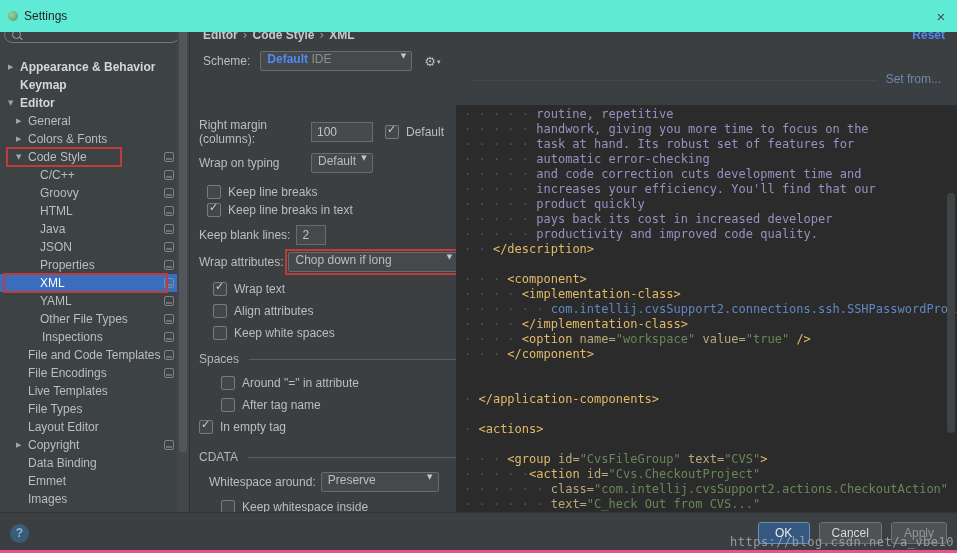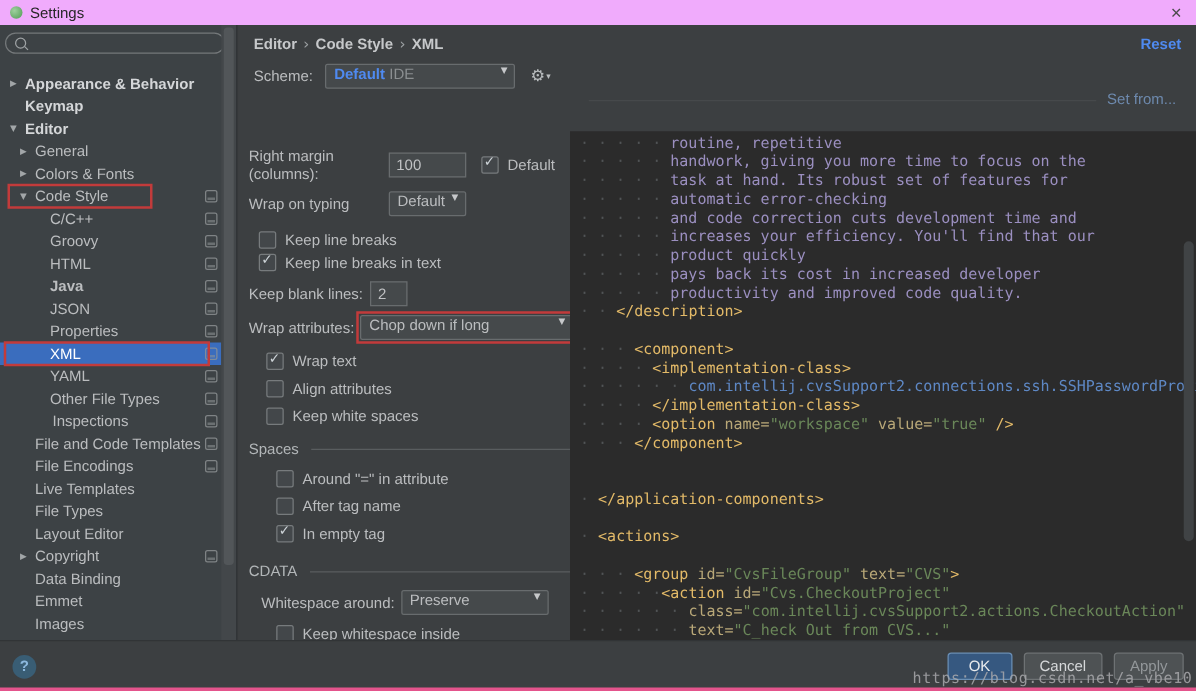--- a/index.html
+++ b/index.html
@@ -1,21 +1,21 @@
 <!DOCTYPE html>
 <html><head>
 <meta charset="utf-8">
 <style>
   html,body{margin:0;padding:0}
   body{width:957px;height:553px;overflow:hidden;position:relative;background:#3c3f41;
        font-family:"Liberation Sans",sans-serif;font-size:12px;color:#bbbdbf;}
   .glyph{font-family:"DejaVu Sans",sans-serif;}
 
   
-  .titlebar{position:absolute;top:0;left:0;right:0;height:20px;background:#f0abfc;
+  .titlebar{position:absolute;top:0;left:0;right:0;height:32px;background:#5eead4;
             display:flex;align-items:center;padding:0 6px;z-index:5;box-sizing:border-box;}
   .app-icon{width:10px;height:10px;border-radius:50%;flex:none;
             background:radial-gradient(circle at 35% 35%,#9ed09e,#4e9a52);margin:0 6px 0 2px;}
   .title-text{color:#262626;}
   .close-btn{margin-left:auto;color:#4a4a4a;font-size:15px;width:20px;text-align:center;cursor:default;}
 
   
   .dialog{position:absolute;top:20px;left:0;right:0;bottom:41px;}
 
   
@@ -155,21 +155,21 @@
           <span class="mod-icon"></span>
         </div>
         <div class="tree-row" style="padding-left: 40px;">
           <span class="tlabel">Groovy</span>
           <span class="mod-icon"></span>
         </div>
         <div class="tree-row" style="padding-left: 40px;">
           <span class="tlabel">HTML</span>
           <span class="mod-icon"></span>
         </div>
-        <div class="tree-row" style="padding-left: 40px; font-weight: bold;">
+        <div class="tree-row" style="padding-left: 40px;">
           <span class="tlabel">Java</span>
           <span class="mod-icon"></span>
         </div>
         <div class="tree-row" style="padding-left: 40px;">
           <span class="tlabel">JSON</span>
           <span class="mod-icon"></span>
         </div>
         <div class="tree-row" style="padding-left: 40px;">
           <span class="tlabel">Properties</span>
           <span class="mod-icon"></span>
@@ -305,21 +305,21 @@
       <div class="section" style="margin-top:12px">Spaces</div>
 
       <div class="frow" style="margin-top:10px;margin-left:22px">
         <span class="checkbox"></span>
         <span class="cblabel">Around "=" in attribute</span>
       </div>
       <div class="frow" style="margin-top:8px;margin-left:22px">
         <span class="checkbox"></span>
         <span class="cblabel">After tag name</span>
       </div>
-      <div class="frow" style="margin-top:8px;margin-left:22px">
+      <div class="frow" style="margin-top:8px;">
         <span class="checkbox checked"></span>
         <span class="cblabel">In empty tag</span>
       </div>
 
       <div class="section" style="margin-top:16px">CDATA</div>
 
       <div class="frow" style="margin-top:8px;margin-left:10px">
         <span class="flabel">Whitespace around:</span>
         <div class="combo" style="width:118px;margin-left:5px">
           <span class="combo-val">Preserve</span>

